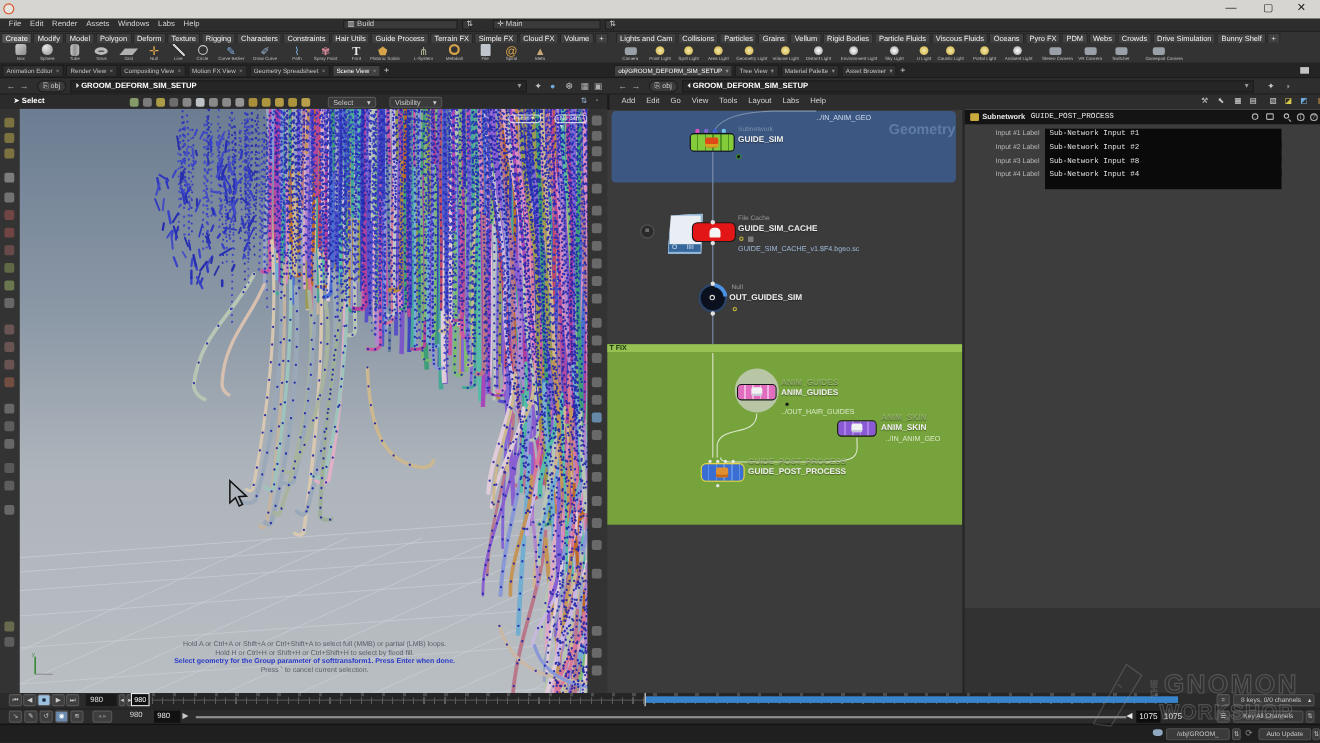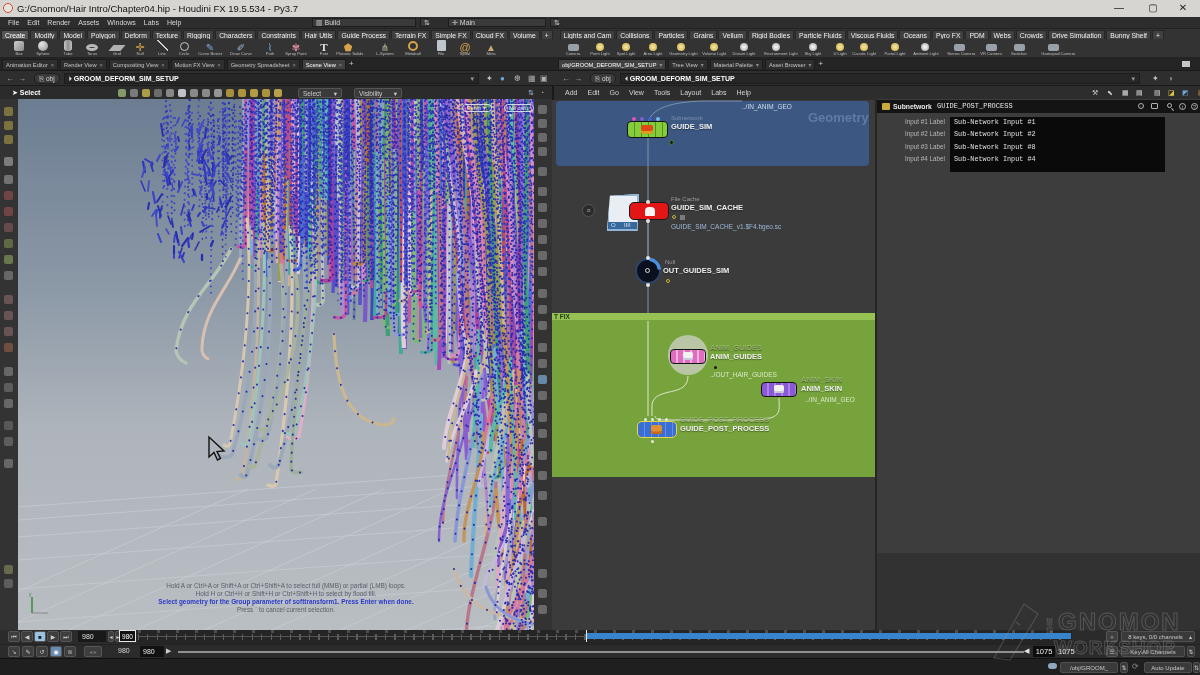--- a/index.html
+++ b/index.html
@@ -55,21 +55,20 @@
 .ddbtn{position:absolute;background:#3a3a3a;border:1px solid #505050;color:#c8c8c8;font-size:6px;text-align:center;border-radius:2px}
 .node{position:absolute;border:1px solid #1a1a1a;border-radius:4px}
 .nlabel{position:absolute;color:#f0f0f0;font-size:7.5px;font-weight:bold;white-space:nowrap;text-shadow:0 1px 1px rgba(0,0,0,0.4)}
 .nsub{position:absolute;color:#9a9a9a;font-size:6px;white-space:nowrap}
 .nref{position:absolute;color:#cddcee;font-size:6.5px;white-space:nowrap}
 </style></head>
 <body style="position:relative">
 
 <div class="abs" id="titlebar">
  <span class="logo"></span>
-    <span class="t">G:/Gnomon/Hair Intro/Chapter04.hip - Houdini FX 19.5.534 - Py3.7</span>
  <span class="winbtn" style="right:64px">—</span>
     <span class="winbtn" style="right:30px">▢</span>
     <span class="winbtn" style="right:0">✕</span>
 </div>
 
 <div class="abs" id="menubar">
  <span style="margin-left:4px"></span><span class="m">File</span><span class="m">Edit</span><span class="m">Render</span><span class="m">Assets</span><span class="m">Windows</span><span class="m">Labs</span><span class="m">Help</span>
  <span class="combo" style="left:312px;width:104px">▥ Build</span><span class="combo" style="left:420px;width:8px;text-align:center">⇅</span>
  <span class="combo" style="left:448px;width:98px">✛ Main</span><span class="combo" style="left:550px;width:8px;text-align:center">⇅</span>
 </div>

